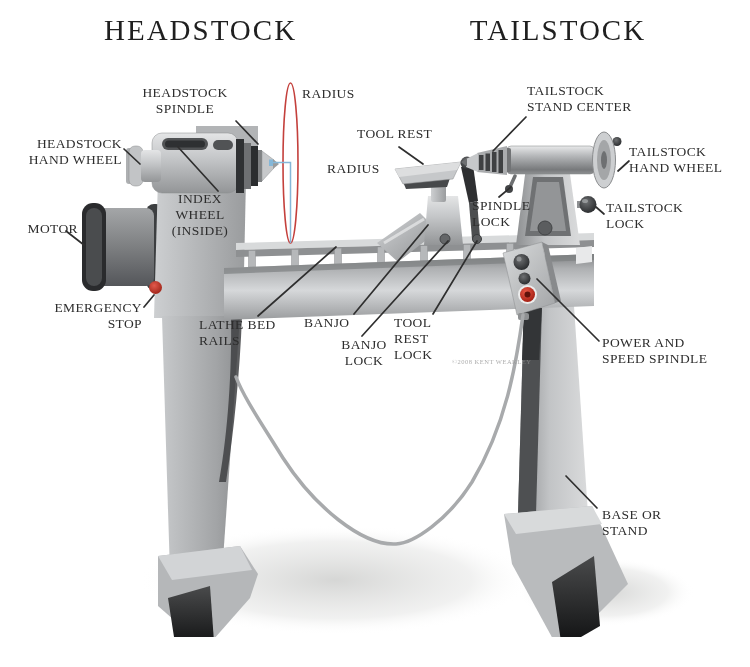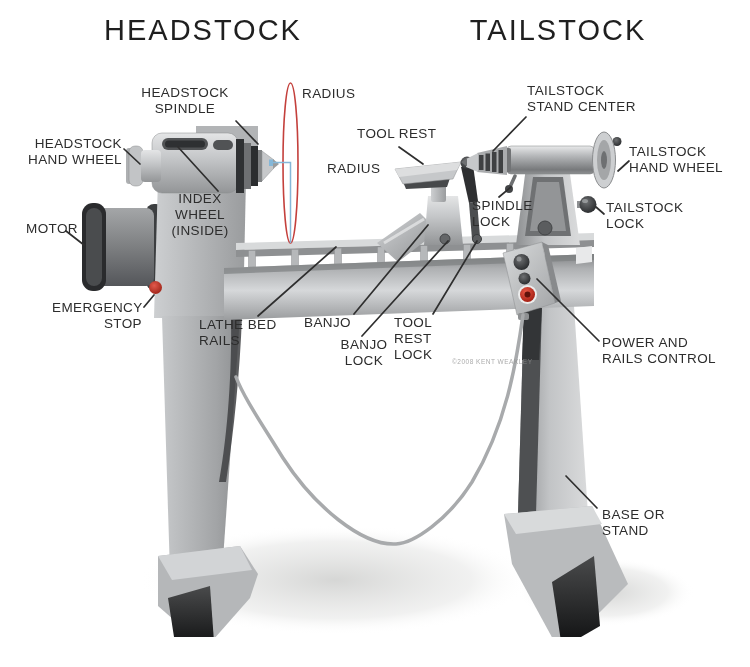--- a/index.html
+++ b/index.html
@@ -1,17 +1,17 @@
 <!DOCTYPE html>
 <html><head>
 <meta charset="utf-8">
 <style>
   html,body{margin:0;padding:0;background:#ffffff;}
   #stage{position:relative;width:750px;height:637px;background:#ffffff;overflow:hidden;
-         font-family:Liberation Sans, sans-serif;border-radius:20px;}
+         font-family:Liberation Serif, serif;border-radius:20px;}
   #art{position:absolute;left:0;top:0;}
   .ttl{position:absolute;font-size:29px;font-weight:500;letter-spacing:2px;color:#1f1f1f;
        text-align:center;white-space:nowrap;}
   .lbl{position:absolute;font-size:13.5px;font-weight:500;letter-spacing:0.4px;color:#2d2d2d;
        line-height:16px;white-space:nowrap;}
   .al-r{text-align:right;}
   .al-c{text-align:center;}
   .wm{position:absolute;font-size:6.5px;letter-spacing:0.5px;color:#8f8f8f;opacity:0.75;}
 </style>
 </head>
@@ -323,21 +323,21 @@
 <div class="lbl" style="left:472px;top:198px;">
   <div>SPINDLE</div>
   <div>LOCK</div>
 </div>
 <div class="lbl" style="left:606px;top:200px;">
   <div>TAILSTOCK</div>
   <div>LOCK</div>
 </div>
 <div class="lbl" style="left:602px;top:335px;">
   <div>POWER AND</div>
-  <div>RAILS CONTROL</div>
+  <div>SPEED SPINDLE</div>
 </div>
 <div class="lbl" style="left:602px;top:499px;margin-top:8px;">
   <div>BASE OR</div>
   <div>STAND</div>
 </div>
 
 <div class="wm" style="left:452px;top:358px;">©2008 KENT WEAKLEY</div>
 
 </div>
 

